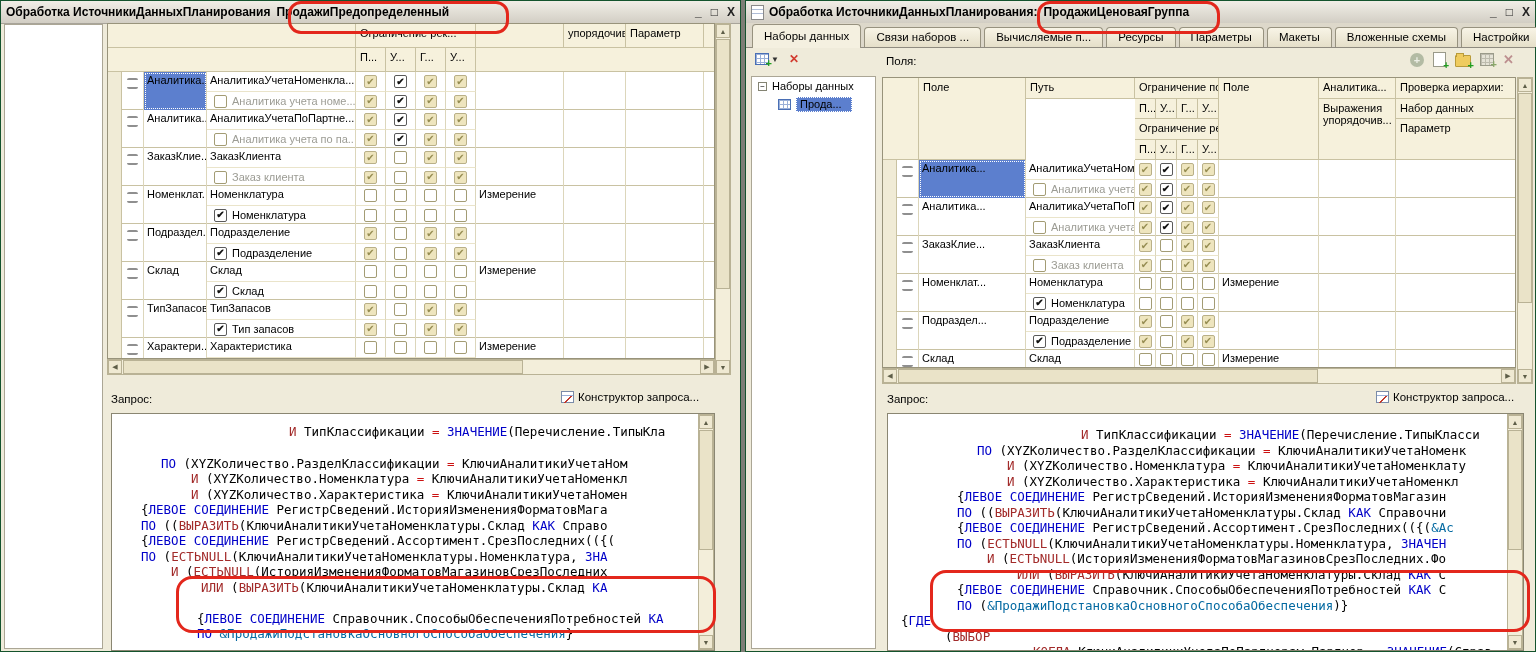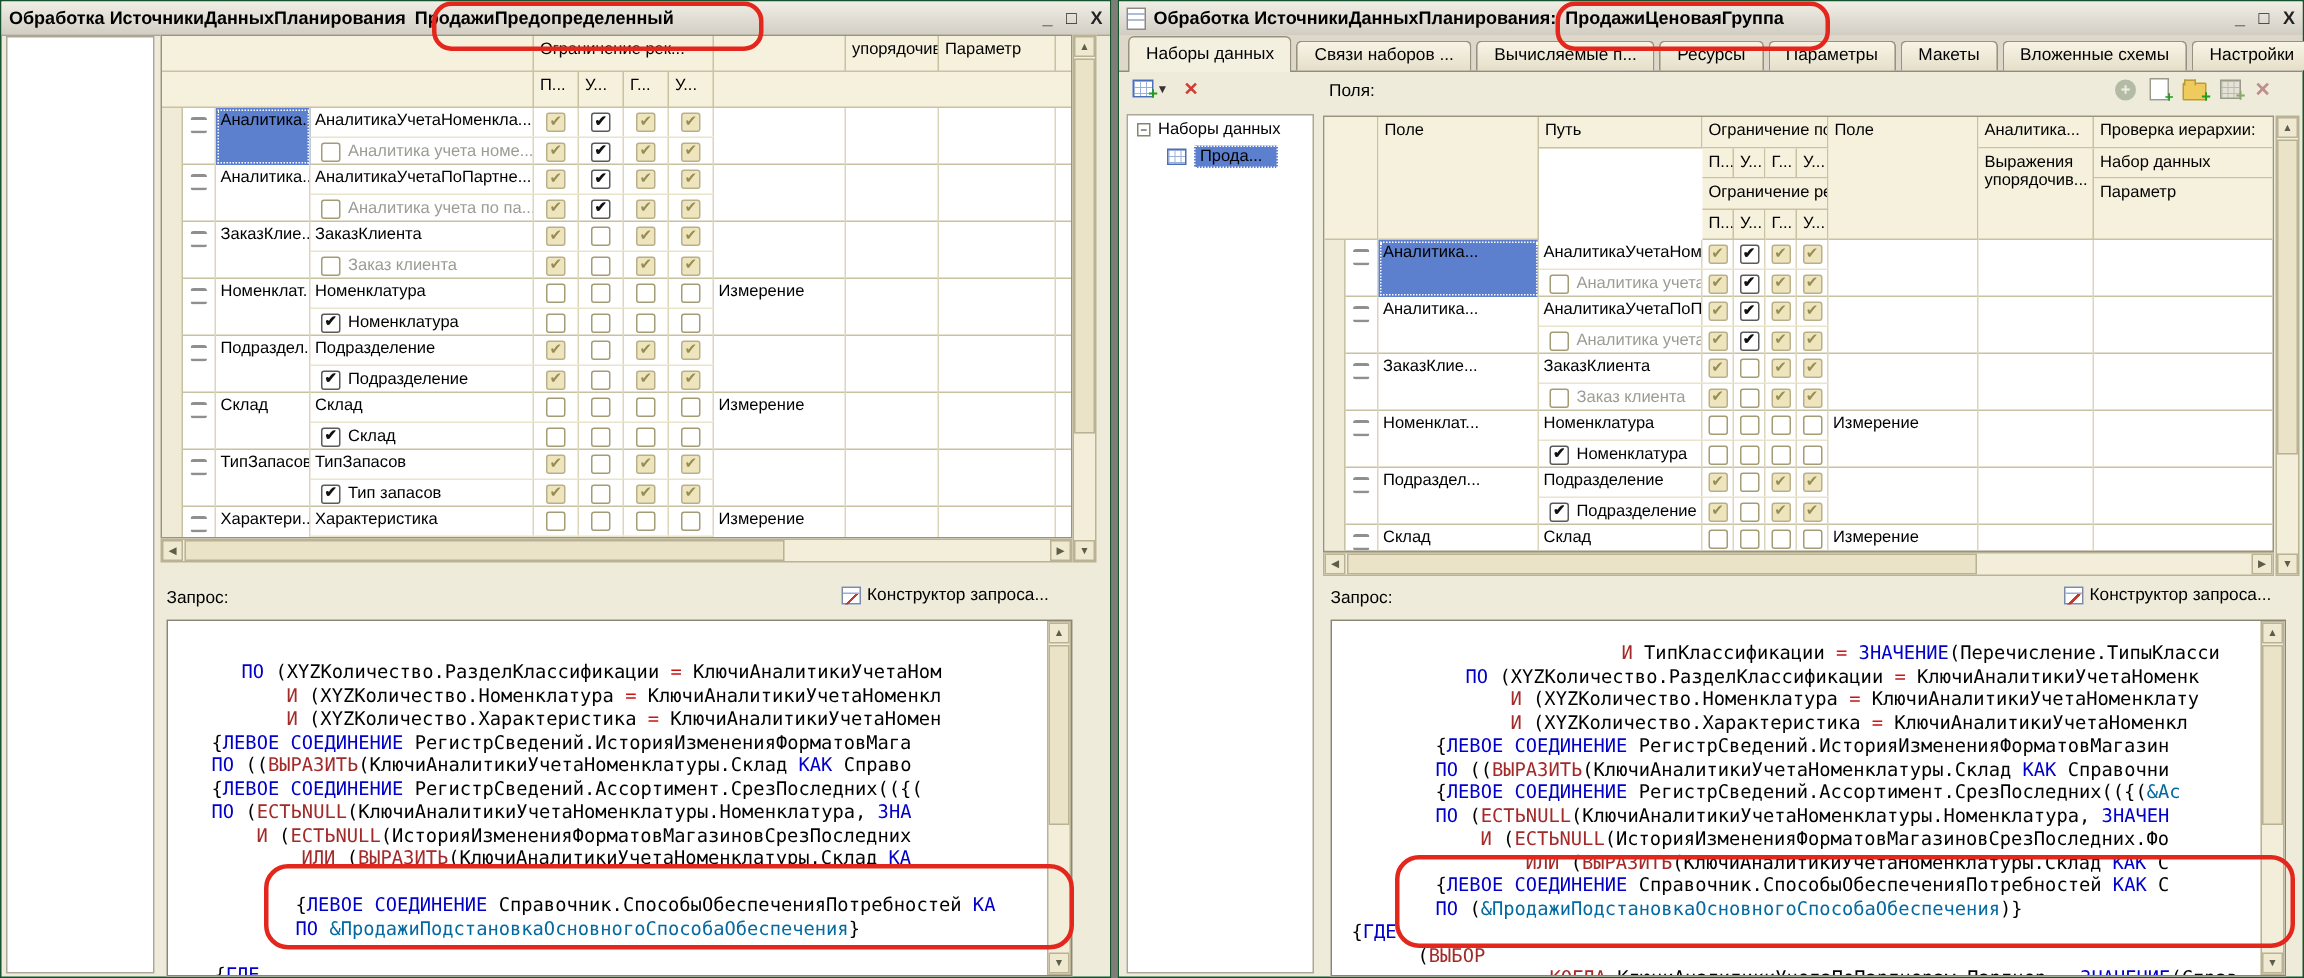--- a/index.html
+++ b/index.html
@@ -444,20 +444,21 @@
       <span class="thumb" style="left:0;top:15px;width:14px;height:250px;"></span>
       <span class="arr" style="left:0;bottom:0;">▼</span>
     </div>
 
     <span class="qlabel" style="left:110px;top:392px;">Запрос:</span>
     <span class="qbuilder" style="left:560px;top:390px;">
       <span class="qb-icon"></span>
       <span>Конструктор запроса...</span>
     </span>
     <div class="qeditor" id="lquery" style="left:110px;top:412px;width:604px;height:238px;padding-top:10px;">
+        <div class="qline" style="padding-left: 172px;"><span class="q-m">И</span><span class="q-t"> ТипКлассификации </span><span class="q-o">=</span><span class="q-t"> </span><span class="q-k">ЗНАЧЕНИЕ</span><span class="q-t">(Перечисление.ТипыКла</span></div>
         <div class="qline" style="padding-left: 44px; margin-top: 16px;"><span class="q-k">ПО</span><span class="q-t"> (XYZКоличество.РазделКлассификации </span><span class="q-o">=</span><span class="q-t"> КлючиАналитикиУчетаНом</span></div>
         <div class="qline" style="padding-left: 74px;"><span class="q-m">И</span><span class="q-t"> (XYZКоличество.Номенклатура </span><span class="q-o">=</span><span class="q-t"> КлючиАналитикиУчетаНоменкл</span></div>
         <div class="qline" style="padding-left: 74px;"><span class="q-m">И</span><span class="q-t"> (XYZКоличество.Характеристика </span><span class="q-o">=</span><span class="q-t"> КлючиАналитикиУчетаНомен</span></div>
         <div class="qline" style="padding-left: 24px;"><span class="q-t">{</span><span class="q-k">ЛЕВОЕ СОЕДИНЕНИЕ</span><span class="q-t"> РегистрСведений.ИсторияИзмененияФорматовМага</span></div>
         <div class="qline" style="padding-left: 24px;"><span class="q-k">ПО</span><span class="q-t"> ((</span><span class="q-m">ВЫРАЗИТЬ</span><span class="q-t">(КлючиАналитикиУчетаНоменклатуры.Склад </span><span class="q-k">КАК</span><span class="q-t"> Справо</span></div>
         <div class="qline" style="padding-left: 24px;"><span class="q-t">{</span><span class="q-k">ЛЕВОЕ СОЕДИНЕНИЕ</span><span class="q-t"> РегистрСведений.Ассортимент.СрезПоследних(({(</span></div>
         <div class="qline" style="padding-left: 24px;"><span class="q-k">ПО</span><span class="q-t"> (</span><span class="q-m">ЕСТЬNULL</span><span class="q-t">(КлючиАналитикиУчетаНоменклатуры.Номенклатура, </span><span class="q-k">ЗНА</span></div>
         <div class="qline" style="padding-left: 54px;"><span class="q-m">И</span><span class="q-t"> (</span><span class="q-m">ЕСТЬNULL</span><span class="q-t">(ИсторияИзмененияФорматовМагазиновСрезПоследних</span></div>
         <div class="qline" style="padding-left: 84px;"><span class="q-m">ИЛИ</span><span class="q-t"> (</span><span class="q-m">ВЫРАЗИТЬ</span><span class="q-t">(КлючиАналитикиУчетаНоменклатуры.Склад </span><span class="q-k">КА</span></div>
         <div class="qline" style="padding-left: 0px;"></div>

